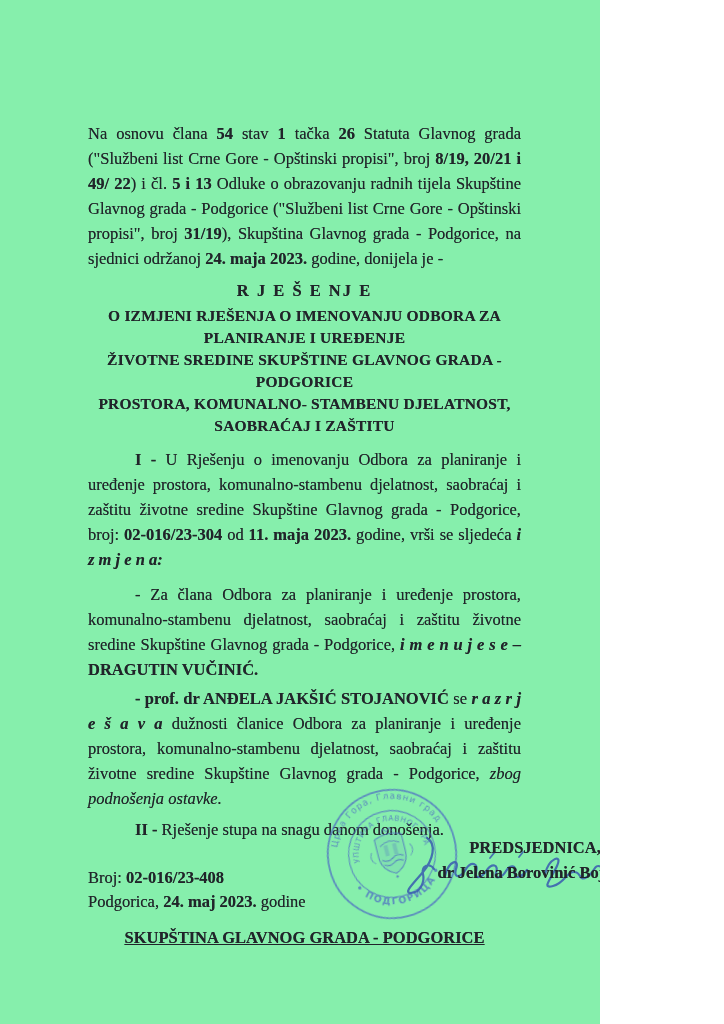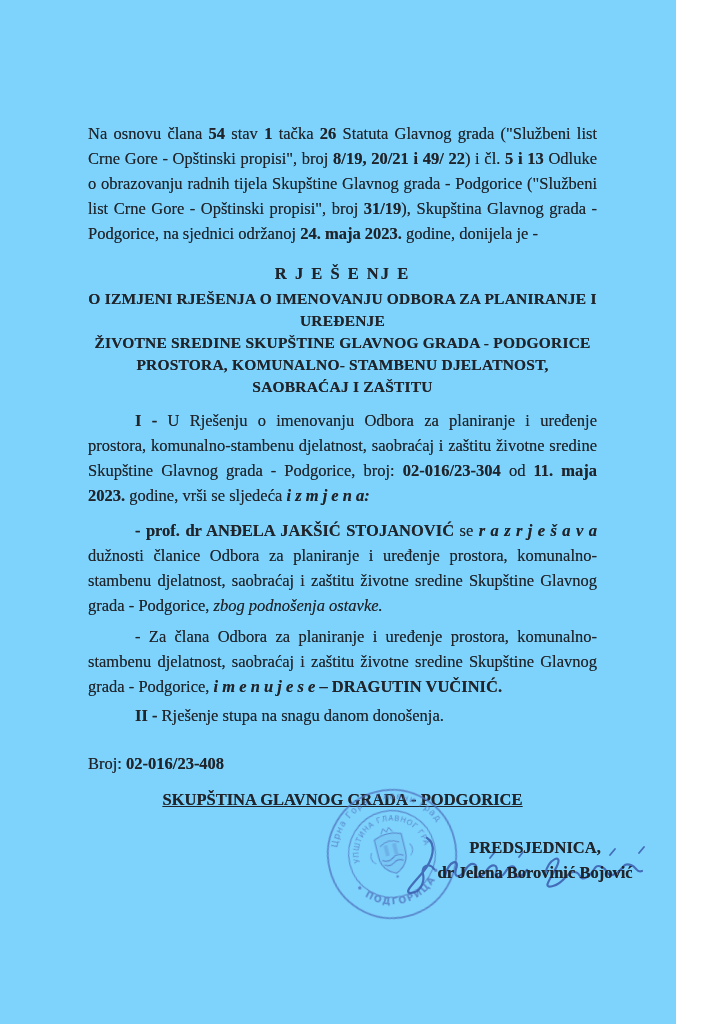--- a/index.html
+++ b/index.html
@@ -1,19 +1,19 @@
 <!DOCTYPE html>
 <html><head>
 <meta charset="utf-8">
 <style>
   html,body{margin:0;padding:0;background:#ffffff;}
   .page{
     position:relative;
-    width:676px;height:1024px;
-    background:#7dd3fc;
+    width:600px;height:1024px;
+    background:#86efac;
     font-family:"Liberation Serif","DejaVu Serif",serif;
     color:#21242a;
     overflow:hidden;
   }
   .content{position:absolute;left:88px;right:79px;top:121px;}
   p.body{
     margin:0 0 11px 0;
     font-size:16.5px;
     line-height:25px;
     text-align:justify;
@@ -22,21 +22,21 @@
   p.intro{margin-bottom:8px;}
   p.indent{text-indent:47px;}
   p.p1{margin-bottom:10px;}
   p.p2{margin-bottom:6px;}
   p.p3{margin-bottom:4px;}
   p.p4{margin-bottom:24px;}
   p.p5{margin-bottom:18px;}
   .b{font-weight:bold;}
   .i{font-style:italic;}
   .bi{font-weight:bold;font-style:italic;}
-  .title-block{margin:16px 0 10px 0;text-align:center;text-shadow:0 0 .45px rgba(20,20,25,.6);}
+  .title-block{margin:8px 0 10px 0;text-align:center;text-shadow:0 0 .45px rgba(20,20,25,.6);}
   .title-main{font-size:16.5px;font-weight:bold;letter-spacing:2px;line-height:24px;margin-bottom:2px;}
   .title-sub{font-size:15.5px;font-weight:bold;line-height:22px;letter-spacing:.2px;}
   p.ref{margin:0;font-size:16.5px;line-height:24px;text-align:left;text-shadow:0 0 .45px rgba(20,20,25,.55);}
   .issuer{
     margin:12px 0 0 0;text-align:center;font-weight:bold;font-size:16.5px;line-height:24px;
     text-shadow:0 0 .5px rgba(20,20,25,.6);
     text-decoration:underline;
   }
   .sig-text{
     position:absolute;left:385px;top:835px;width:300px;
@@ -61,27 +61,28 @@
 
     <div class="title-block">
       <div class="title-main">R J E Š E NJ E</div>
       <div class="title-sub">O IZMJENI RJEŠENJA O IMENOVANJU ODBORA ZA PLANIRANJE I UREĐENJE</div>
       <div class="title-sub">ŽIVOTNE SREDINE SKUPŠTINE GLAVNOG GRADA - PODGORICE</div>
       <div class="title-sub">PROSTORA, KOMUNALNO- STAMBENU DJELATNOST, SAOBRAĆAJ I ZAŠTITU</div>
     </div>
 
     <p class="body indent p1"><span class="b">I - </span><span>U Rješenju o imenovanju Odbora za planiranje i uređenje prostora, komunalno-stambenu djelatnost, saobraćaj i zaštitu životne sredine Skupštine Glavnog grada - Podgorice, broj: </span><span class="b">02-016/23-304</span><span> od </span><span class="b">11. maja 2023.</span><span> godine, vrši se sljedeća </span><span class="bi">i z m j e n a:</span></p>
 
+    <p class="body indent p3"><span>- Za člana Odbora za planiranje i uređenje prostora, komunalno-stambenu djelatnost, saobraćaj i zaštitu životne sredine Skupštine Glavnog grada - Podgorice,  </span><span class="bi">i m e n u j e  s e </span><span class="b">– DRAGUTIN VUČINIĆ.</span></p>
+
     <p class="body indent p2"><span class="b">- prof. dr ANĐELA JAKŠIĆ STOJANOVIĆ</span><span> se </span><span class="bi">r a z r j e š a v a</span><span> dužnosti članice Odbora za planiranje i uređenje prostora, komunalno-stambenu djelatnost, saobraćaj i zaštitu životne sredine Skupštine Glavnog grada - Podgorice, </span><span class="i">zbog podnošenja ostavke.</span></p>
-
-    <p class="body indent p3"><span>- Za člana Odbora za planiranje i uređenje prostora, komunalno-stambenu djelatnost, saobraćaj i zaštitu životne sredine Skupštine Glavnog grada - Podgorice,  </span><span class="bi">i m e n u j e  s e </span><span class="b">– DRAGUTIN VUČINIĆ.</span></p>
 
     <p class="body indent p4"><span class="b">II - </span><span>Rješenje stupa na snagu danom donošenja.</span></p>
 
     <p class="ref p5" style="margin-bottom:0;"><span>Broj: </span><span class="b">02-016/23-408</span></p>
+    <p class="ref"><span>Podgorica, </span><span class="b">24. maj 2023.</span><span> godine</span></p>
 
     <p class="issuer">SKUPŠTINA GLAVNOG GRADA - PODGORICE</p>
   </div>
 
   <svg class="stamp" viewBox="0 0 140 140">
     <defs>
       <filter id="blurf" x="-10%" y="-10%" width="120%" height="120%">
         <feGaussianBlur stdDeviation="0.35"></feGaussianBlur>
       </filter>
     </defs>

